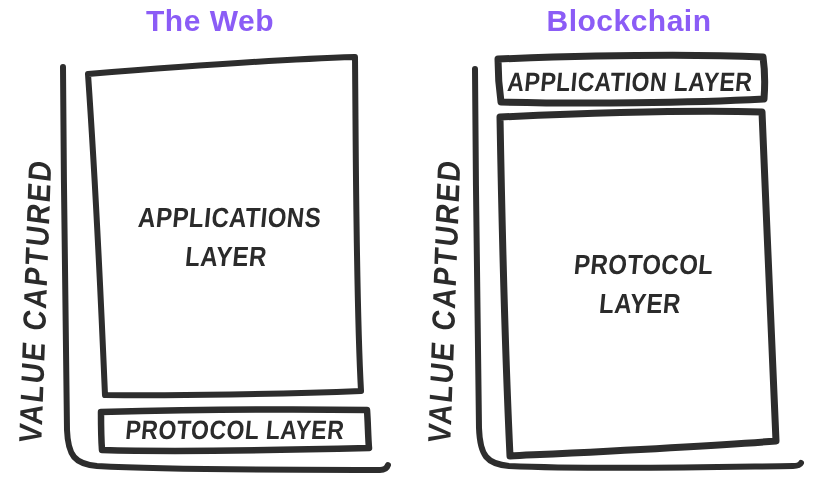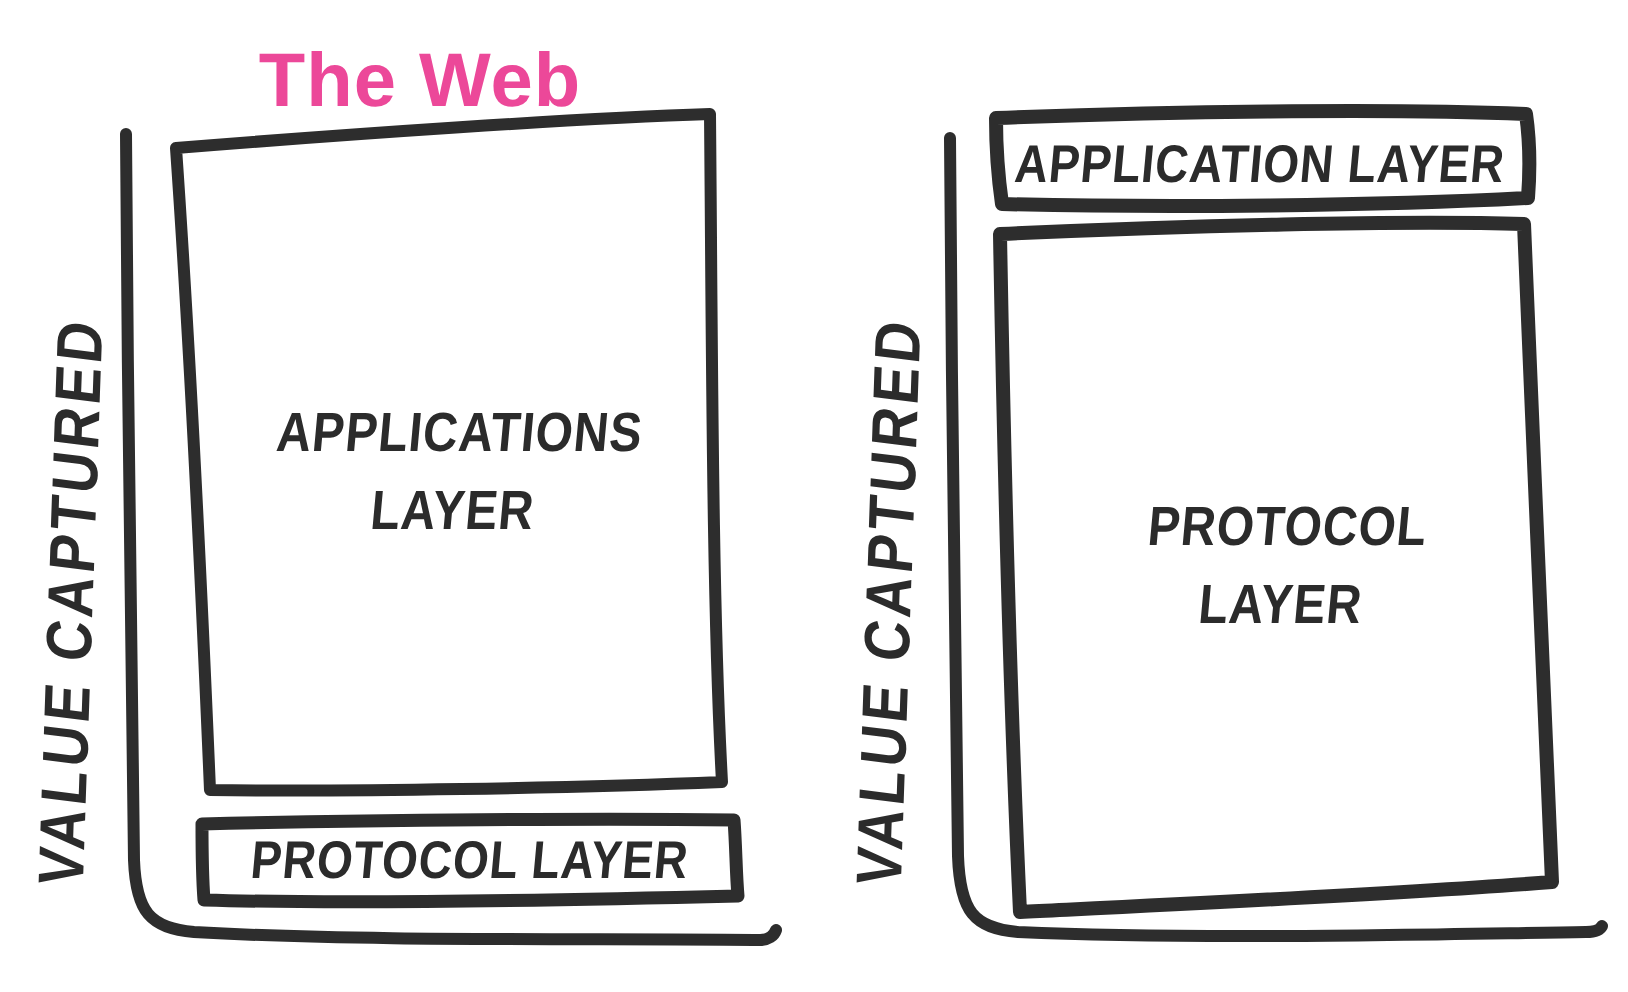--- a/index.html
+++ b/index.html
@@ -27,26 +27,26 @@
     stroke-linecap: round;
     stroke-linejoin: round;
   }
   .label {
     position: absolute;
     color: #2b2b2b;
     text-align: center;
     user-select: none;
   }
   .panel-title {
-    top: 20px;
+    top: 4px;
     width: 300px;
-    font-size: 38px;
+    font-size: 30px;
     font-weight: 700;
     letter-spacing: 0.5px;
-    color: #ec4899;
+    color: #8b5cf6;
   }
   .hand {
     font-weight: 700;
     letter-spacing: 0.5px;
     transform: scaleY(1.15) skewX(-6deg);
   }
   .y-axis-label {
     width: 320px;
     height: 36px;
     font-size: 28px;
@@ -81,20 +81,21 @@
     <path stroke-width="6.5" d="M 101 412 C 185 410 300 409 367 410 C 368 423 368 437 369 448 C 288 450 170 452 102 450 C 101 437 101 424 101 412 Z"></path>
 
     <path stroke-width="6" d="M 475 69 C 476 190 477 330 479 428 C 480 456 487 464 509 466 C 600 470 720 467 793 466 C 797 466 800 465 801 463"></path>
 
     <path stroke-width="7" d="M 498 59 C 580 56 690 54 763 57 C 765 71 765 86 764 99 C 690 103 580 104 501 102 C 499 88 498 73 498 59 Z"></path>
 
     <path stroke-width="7" d="M 500 117 C 590 113 700 110 762 112 C 767 220 771 345 776 441 C 700 447 592 452 510 456 C 505 350 502 230 500 117 Z"></path>
   </svg>
 
   <div class="label panel-title" style="left:60px;">The Web</div>
+  <div class="label panel-title" style="left:479px;">Blockchain</div>
 
   <div class="label y-axis-label" style="left:-124px; top:283px;">VALUE CAPTURED</div>
   <div class="label y-axis-label" style="left:285px; top:283px;">VALUE CAPTURED</div>
 
   <div class="label hand layer-label-2line" style="left:128px; top:203px; width:200px;">APPLICATIONS LAYER</div>
   <div class="label hand layer-label-1line" style="left:110px; top:417px; width:250px;">PROTOCOL LAYER</div>
 
   <div class="label hand layer-label-1line" style="left:505px; top:69px; width:250px;">APPLICATION LAYER</div>
   <div class="label hand layer-label-2line" style="left:562px; top:250px; width:160px;">PROTOCOL LAYER</div>
 

